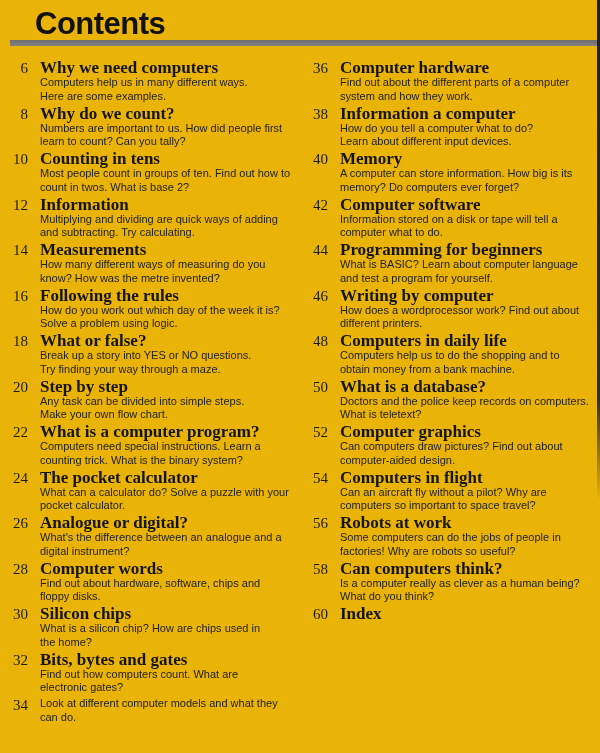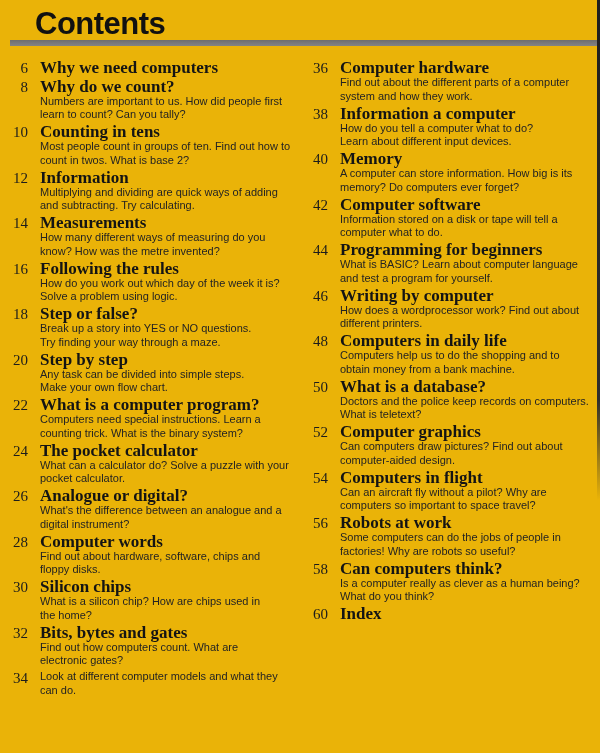--- a/index.html
+++ b/index.html
@@ -93,20 +93,22 @@
   <div class="divider-bar"></div>
 
   <div class="scan-edge-right"></div>
 
   <div class="columns">
     <div class="col">
     <div class="entry">
       <div class="entry-num">6</div>
       <div class="entry-body">
         <div class="entry-title">Why we need computers</div>
+        <div class="entry-desc">Computers help us in many different ways.
+Here are some examples.</div>
       </div>
     </div>
 
     <div class="entry">
       <div class="entry-num">8</div>
       <div class="entry-body">
         <div class="entry-title">Why do we count?</div>
         <div class="entry-desc">Numbers are important to us. How did people first
 learn to count? Can you tally?</div>
       </div>
@@ -144,21 +146,21 @@
       <div class="entry-body">
         <div class="entry-title">Following the rules</div>
         <div class="entry-desc">How do you work out which day of the week it is?
 Solve a problem using logic.</div>
       </div>
     </div>
 
     <div class="entry">
       <div class="entry-num">18</div>
       <div class="entry-body">
-        <div class="entry-title">Step or false?</div>
+        <div class="entry-title">What or false?</div>
         <div class="entry-desc">Break up a story into YES or NO questions.
 Try finding your way through a maze.</div>
       </div>
     </div>
 
     <div class="entry">
       <div class="entry-num">20</div>
       <div class="entry-body">
         <div class="entry-title">Step by step</div>
         <div class="entry-desc">Any task can be divided into simple steps.

